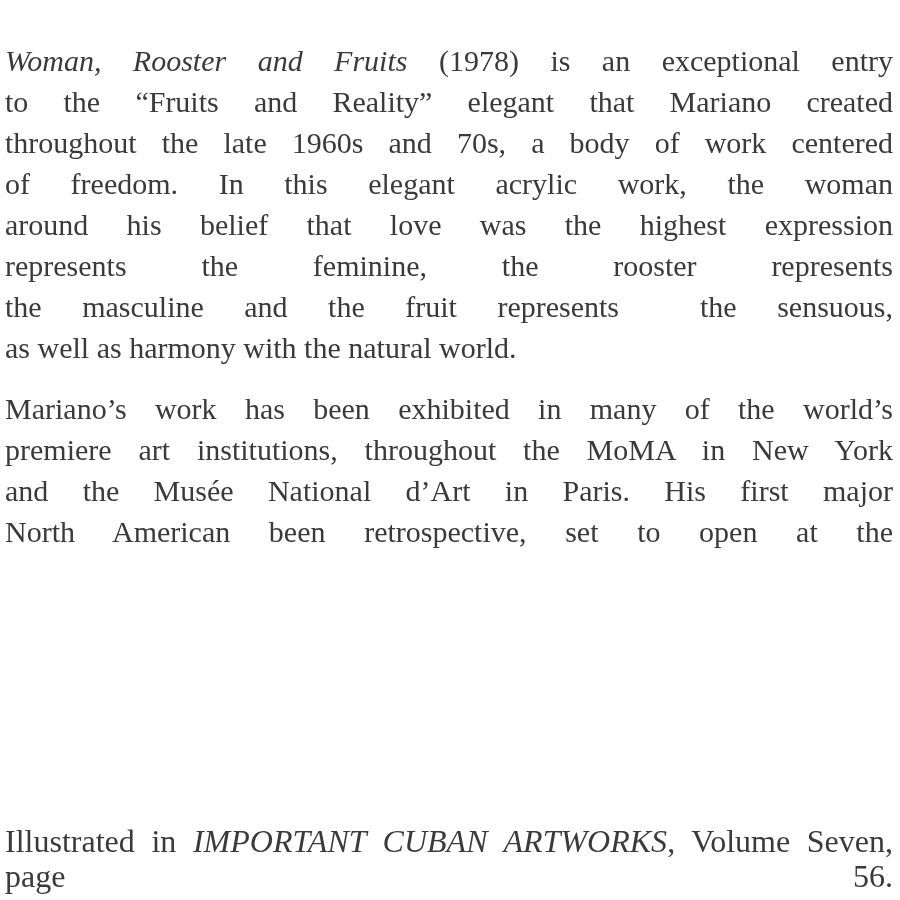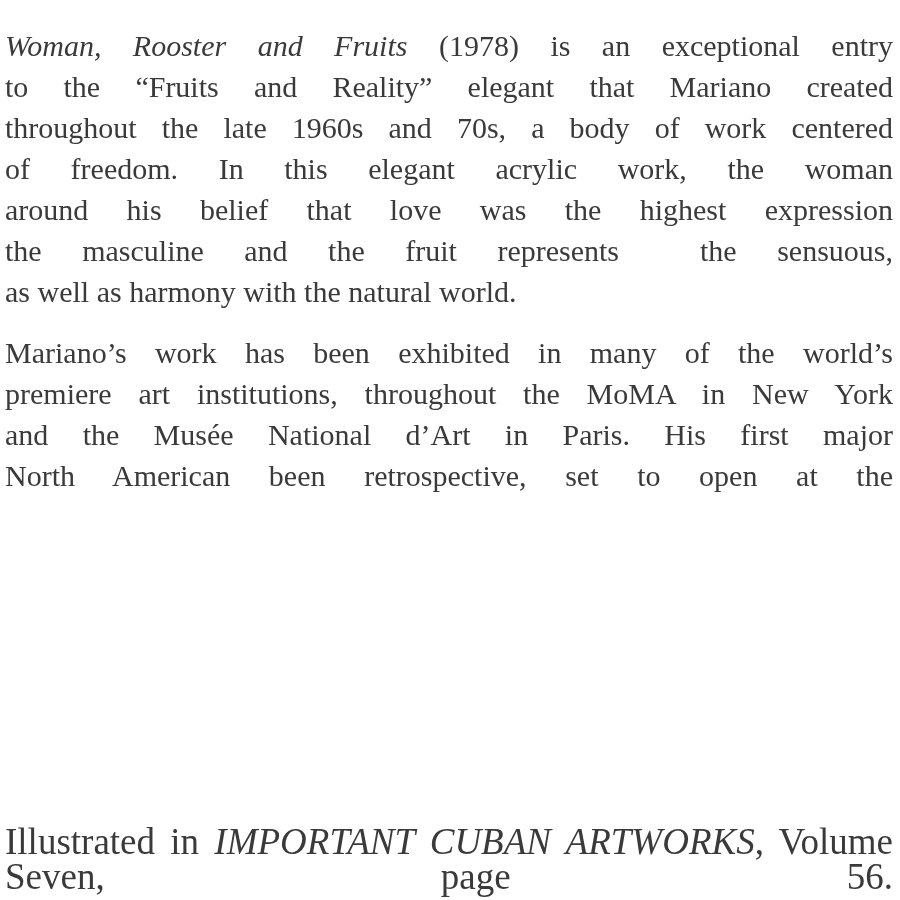--- a/index.html
+++ b/index.html
@@ -12,21 +12,21 @@
     background: #ffffff;
     font-family: "Liberation Serif", "DejaVu Serif", serif;
     color: #3a3a3a;
     overflow: hidden;
   }
   .page {
     position: relative;
     width: 900px;
     height: 900px;
     box-sizing: border-box;
-    padding: 25px 7px 0 5px;
+    padding: 40px 7px 0 5px;
   }
   .text-block {
     font-size: 30px;
     line-height: 41px;
   }
   .paragraph + .paragraph {
     margin-top: 20px;
   }
   .line {
     min-height: 41px;
@@ -36,37 +36,38 @@
     text-align-last: justify;
   }
   em {
     font-style: italic;
   }
   .caption {
     position: absolute;
     left: 5px;
     right: 7px;
     top: 824px;
-    font-size: 37px;
+    font-size: 32px;
     line-height: 35px;
     text-align: justify;
     text-align-last: justify;
   }
 </style>
 </head>
 <body style="background: rgb(255, 255, 255); color: rgb(58, 58, 58);">
 
 <div class="page">
   <div class="text-block">
       <div class="paragraph">
         <div class="line justify"><em>Woman, Rooster and Fruits</em><span> (1978) is an exceptional entry</span></div>
         <div class="line justify"><span>to the “Fruits and Reality” elegant that Mariano created</span></div>
         <div class="line justify"><span>throughout the late 1960s and 70s, a body of work centered</span></div>
         <div class="line justify"><span>of freedom. In this elegant acrylic work, the woman</span></div>
         <div class="line justify"><span>around his belief that love was the highest expression</span></div>
+        <div class="line justify"><span>represents the feminine, the rooster represents</span></div>
         <div class="line justify"><span>the masculine and the fruit represents &nbsp;the sensuous,</span></div>
         <div class="line"><span>as well as harmony with the natural world.</span></div>
       </div>
       <div class="paragraph">
         <div class="line justify"><span>Mariano’s work has been exhibited in many of the world’s</span></div>
         <div class="line justify"><span>premiere art institutions, throughout the MoMA in New York</span></div>
         <div class="line justify"><span>and the Musée National d’Art in Paris. His first major</span></div>
         <div class="line justify"><span>North American been retrospective, set to open at the</span></div>
       </div>
     </div>

